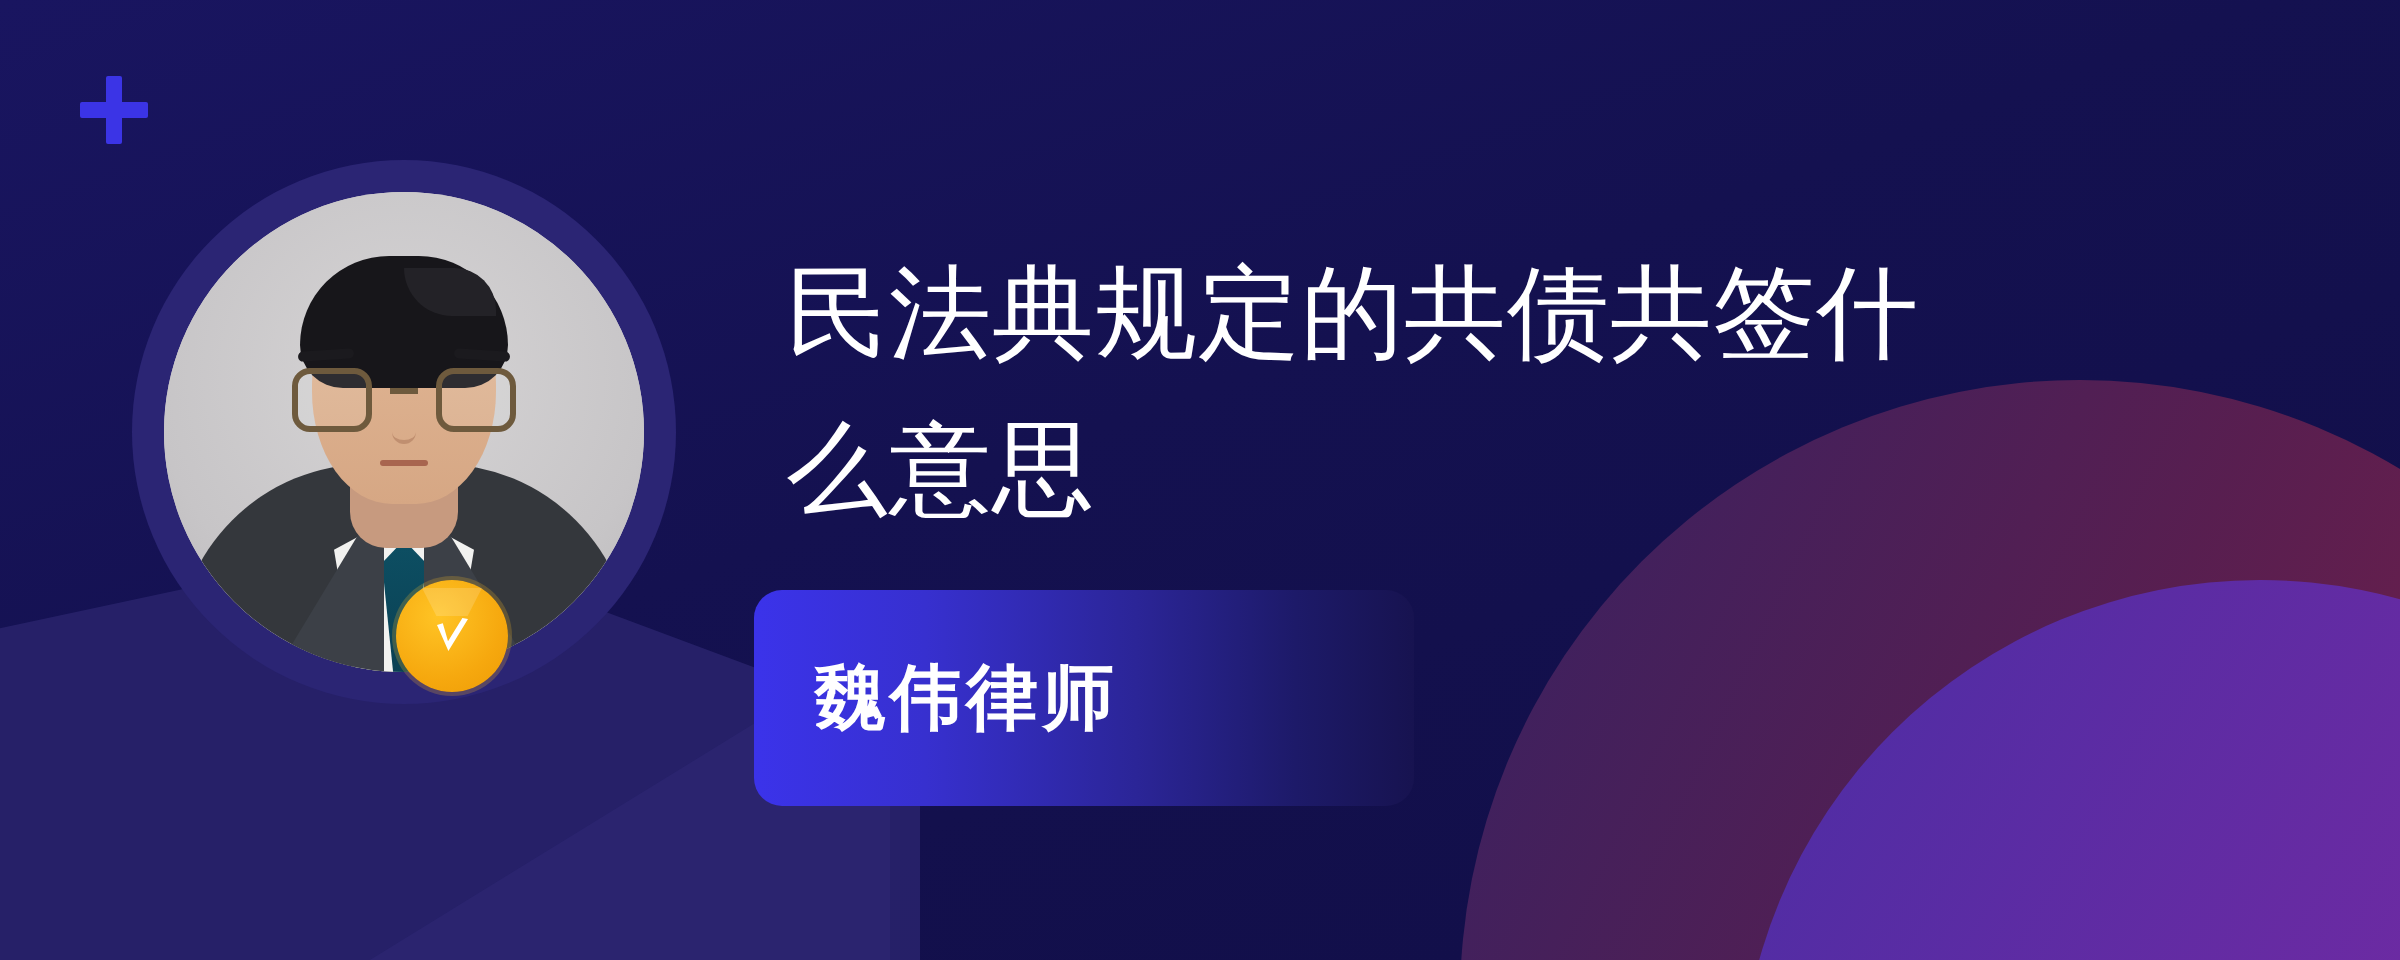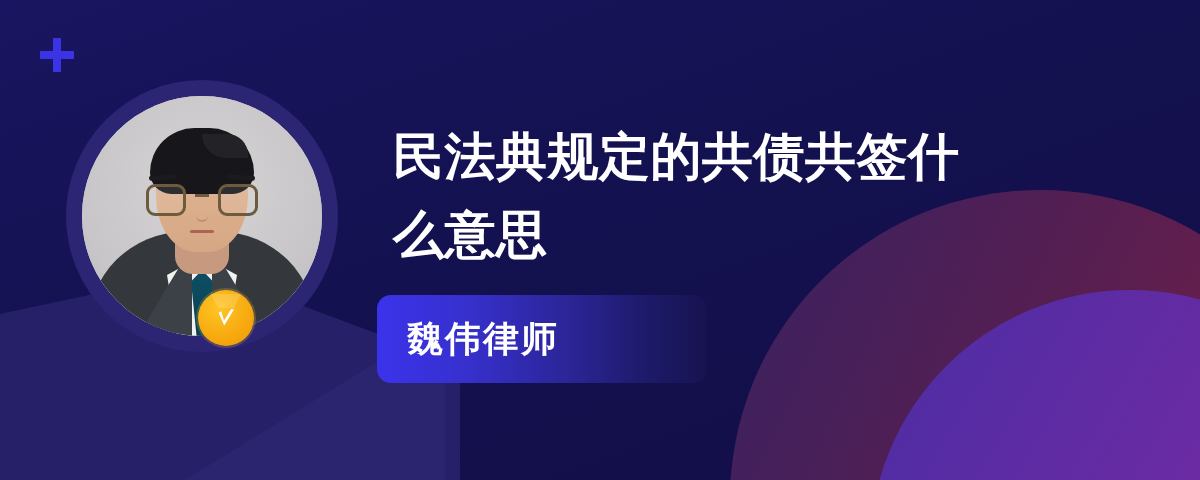--- a/index.html
+++ b/index.html
@@ -250,33 +250,33 @@
   .content {
     position: absolute;
     left: 393px;
     top: 118px;
     width: 760px;
   }
   .headline {
     margin: 0;
     color: #ffffff;
     font-size: 51px;
-    font-weight: 700;
+    font-weight: 400;
     line-height: 78px;
     letter-spacing: .5px;
     white-space: pre-line;
   }
 
   
   .name-btn {
     position: absolute;
     left: 377px;
     top: 295px;
     width: 330px;
-    height: 88px;
+    height: 108px;
     border: 0;
     border-radius: 14px;
     background: linear-gradient(90deg, #3b33ea 0%, #3730cf 26%, #2b2597 58%, #1d1a69 82%, #171350 100%);
     color: #ffffff;
     font-family: "Liberation Sans", "DejaVu Sans", sans-serif;
     font-size: 36px;
     font-weight: 700;
     letter-spacing: 2px;
     text-align: left;
     padding: 0 0 0 30px;

